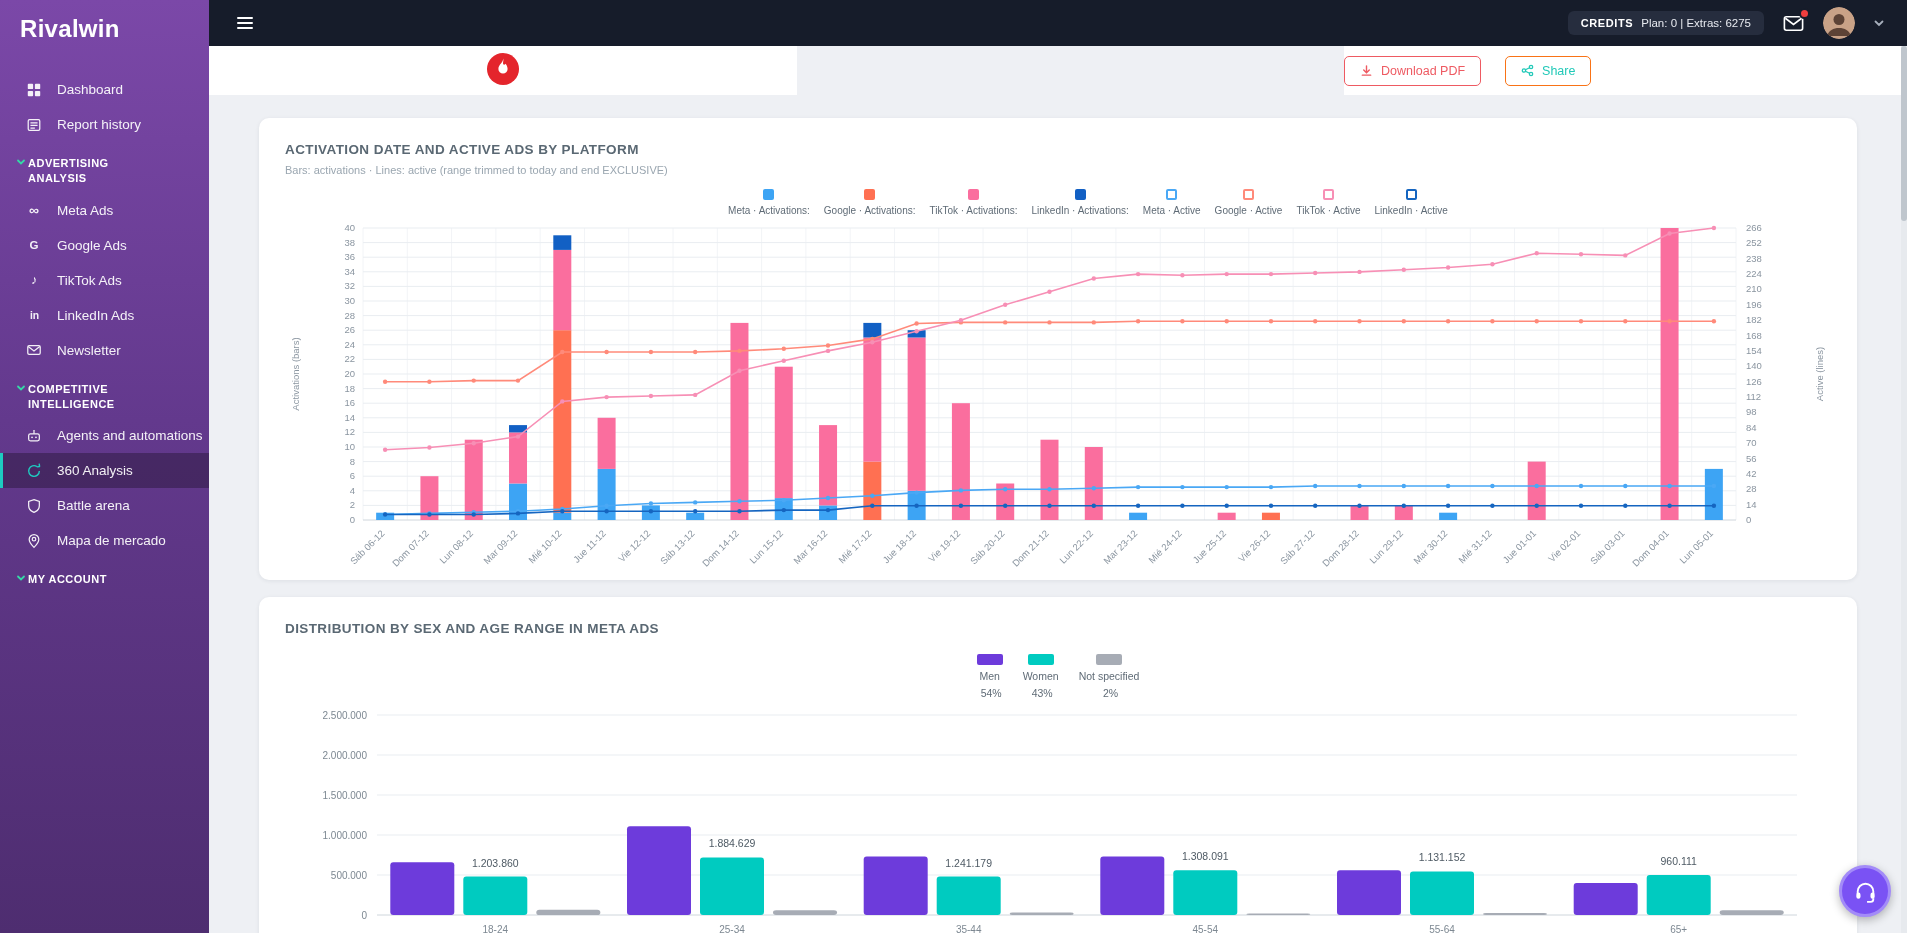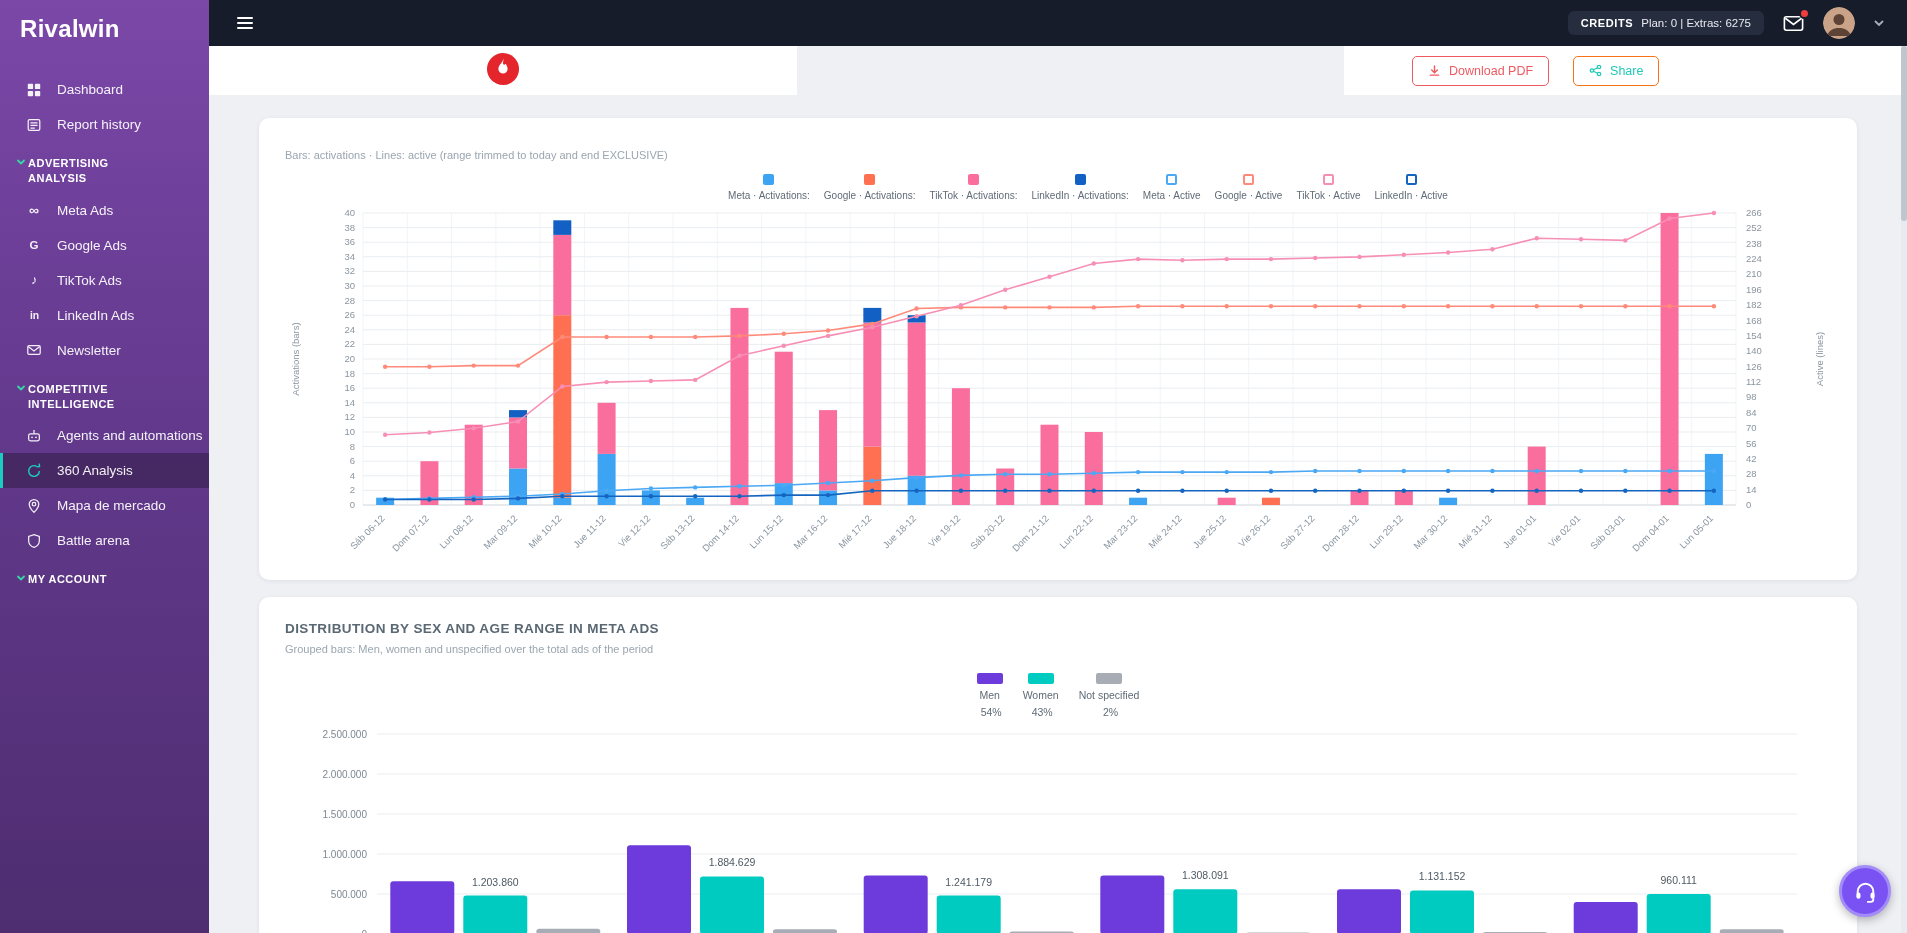--- a/index.html
+++ b/index.html
@@ -56,21 +56,21 @@
   .avatar { width:32px; height:32px; border-radius:50%; overflow:hidden; cursor:pointer; display:flex; }
   .chev-top { display:flex; cursor:pointer; }
   
   .toolbar { position:absolute; top:46px; left:209px; right:0; height:49px; z-index:8; }
   .toolbar-left {
     position:absolute; left:0; top:0; bottom:0; width:588px; background:#fff;
     display:flex; align-items:center; justify-content:center;
   }
   .toolbar-right {
     position:absolute; left:1135px; right:0; top:0; bottom:0; background:#fff;
-    display:flex; align-items:center; gap:24px; padding-left:68px;
+    display:flex; align-items:center; gap:24px; 
   }
   .btn-outline {
     display:inline-flex; align-items:center; gap:8px; background:#fff;
     border-radius:5px; padding:7px 15px; font-size:12.5px; cursor:pointer;
     font-family:"Liberation Sans", sans-serif;
   }
   .btn-red { border:1px solid #EE5A62; color:#EE5A62; }
   .btn-teal { border:1px solid #f97316; color:#22C9B8; }
   
   .main { position:absolute; top:95px; left:209px; right:0; bottom:0; overflow:hidden; }
@@ -200,33 +200,33 @@
           <svg viewBox="0 0 18 18" width="16" height="16" fill="none" stroke="currentColor" stroke-width="1.6">
             <path d="M15 9A6 6 0 1 1 12.3 4"></path>
             <path d="M12.2 4.4l3.1-.5-.5-3.1" stroke-linejoin="round"></path>
           </svg>
         </span>
         <span class="lbl">360 Analysis</span>
       </div>
       <div class="side-item">
         <span class="ico">
           <svg viewBox="0 0 18 18" width="16" height="16" fill="none" stroke="currentColor" stroke-width="1.4">
+            <path d="M9 1.8L15 3.8V8.6c0 3.8-2.6 6.4-6 7.6-3.4-1.2-6-3.8-6-7.6V3.8z"></path>
+          </svg>
+        </span>
+        <span class="lbl">Battle arena</span>
+      </div>
+      <div class="side-item">
+        <span class="ico">
+          <svg viewBox="0 0 18 18" width="16" height="16" fill="none" stroke="currentColor" stroke-width="1.4">
             <path d="M9 1.8c-3 0-5.4 2.3-5.4 5.3C3.6 11 9 16.2 9 16.2s5.4-5.2 5.4-9.1c0-3-2.4-5.3-5.4-5.3z"></path>
             <circle cx="9" cy="7" r="2"></circle>
           </svg>
         </span>
         <span class="lbl">Mapa de mercado</span>
-      </div>
-      <div class="side-item">
-        <span class="ico">
-          <svg viewBox="0 0 18 18" width="16" height="16" fill="none" stroke="currentColor" stroke-width="1.4">
-            <path d="M9 1.8L15 3.8V8.6c0 3.8-2.6 6.4-6 7.6-3.4-1.2-6-3.8-6-7.6V3.8z"></path>
-          </svg>
-        </span>
-        <span class="lbl">Battle arena</span>
       </div>
       <div class="side-section">
         <span class="chev"><svg width="10" height="10" viewBox="0 0 10 10" fill="none" stroke="#35D9A6" stroke-width="1.8" stroke-linecap="round">
             <path d="M2 3.5L5 6.5 8 3.5"></path>
           </svg></span>
         <span class="sec-label">MY ACCOUNT</span>
       </div>
     </nav>
 </aside>
 
@@ -287,20 +287,21 @@
           <path d="M4.8 6.2l4.4-2.2M4.8 7.8l4.4 2.2"></path>
         </svg>
       <span>Share</span>
     </button>
   </div>
 </div>
 
 <main class="main">
 
   <section class="card card-1">
+    <div class="card-title">ACTIVATION DATE AND ACTIVE ADS BY PLATFORM</div>
     <div class="card-sub">Bars: activations · Lines: active (range trimmed to today and end EXCLUSIVE)</div>
     <div class="legend-row" id="legend1" style="margin-left:60px;">
         <span class="lg-item">
           <span class="sw" style="background: rgb(61, 164, 244);"></span>
           <span>Meta · Activations:</span>
         </span>
         <span class="lg-item">
           <span class="sw" style="background: rgb(255, 112, 82);"></span>
           <span>Google · Activations:</span>
         </span>
@@ -621,21 +622,20 @@
         <text transform="translate(1340.274193548387,314) rotate(-45)" text-anchor="end" font-size="9.5" fill="#8a95a0">Sáb 03-01</text>
         <text transform="translate(1384.5645161290322,314) rotate(-45)" text-anchor="end" font-size="9.5" fill="#8a95a0">Dom 04-01</text>
         <text transform="translate(1428.8548387096773,314) rotate(-45)" text-anchor="end" font-size="9.5" fill="#8a95a0">Lun 05-01</text>
         <text transform="translate(14,154) rotate(-90)" text-anchor="middle" font-size="9.5" fill="#8a95a0">Activations (bars)</text>
         <text transform="translate(1538,154) rotate(-90)" text-anchor="middle" font-size="9.5" fill="#8a95a0">Active (lines)</text>
       </svg>
   </section>
 
   <section class="card card-2">
     <div class="card-title">DISTRIBUTION BY SEX AND AGE RANGE IN META ADS</div>
-    <div class="card-sub">Grouped bars: Men, women and unspecified over the total ads of the period</div>
     <div class="legend-row lr2" id="legend2">
         <span class="lg-item">
           <span class="sw2" style="background: rgb(109, 59, 219);"></span>
           <span>Men</span>
           <span class="lg-pct">54%</span>
         </span>
         <span class="lg-item">
           <span class="sw2" style="background: rgb(0, 203, 192);"></span>
           <span>Women</span>
           <span class="lg-pct">43%</span>

